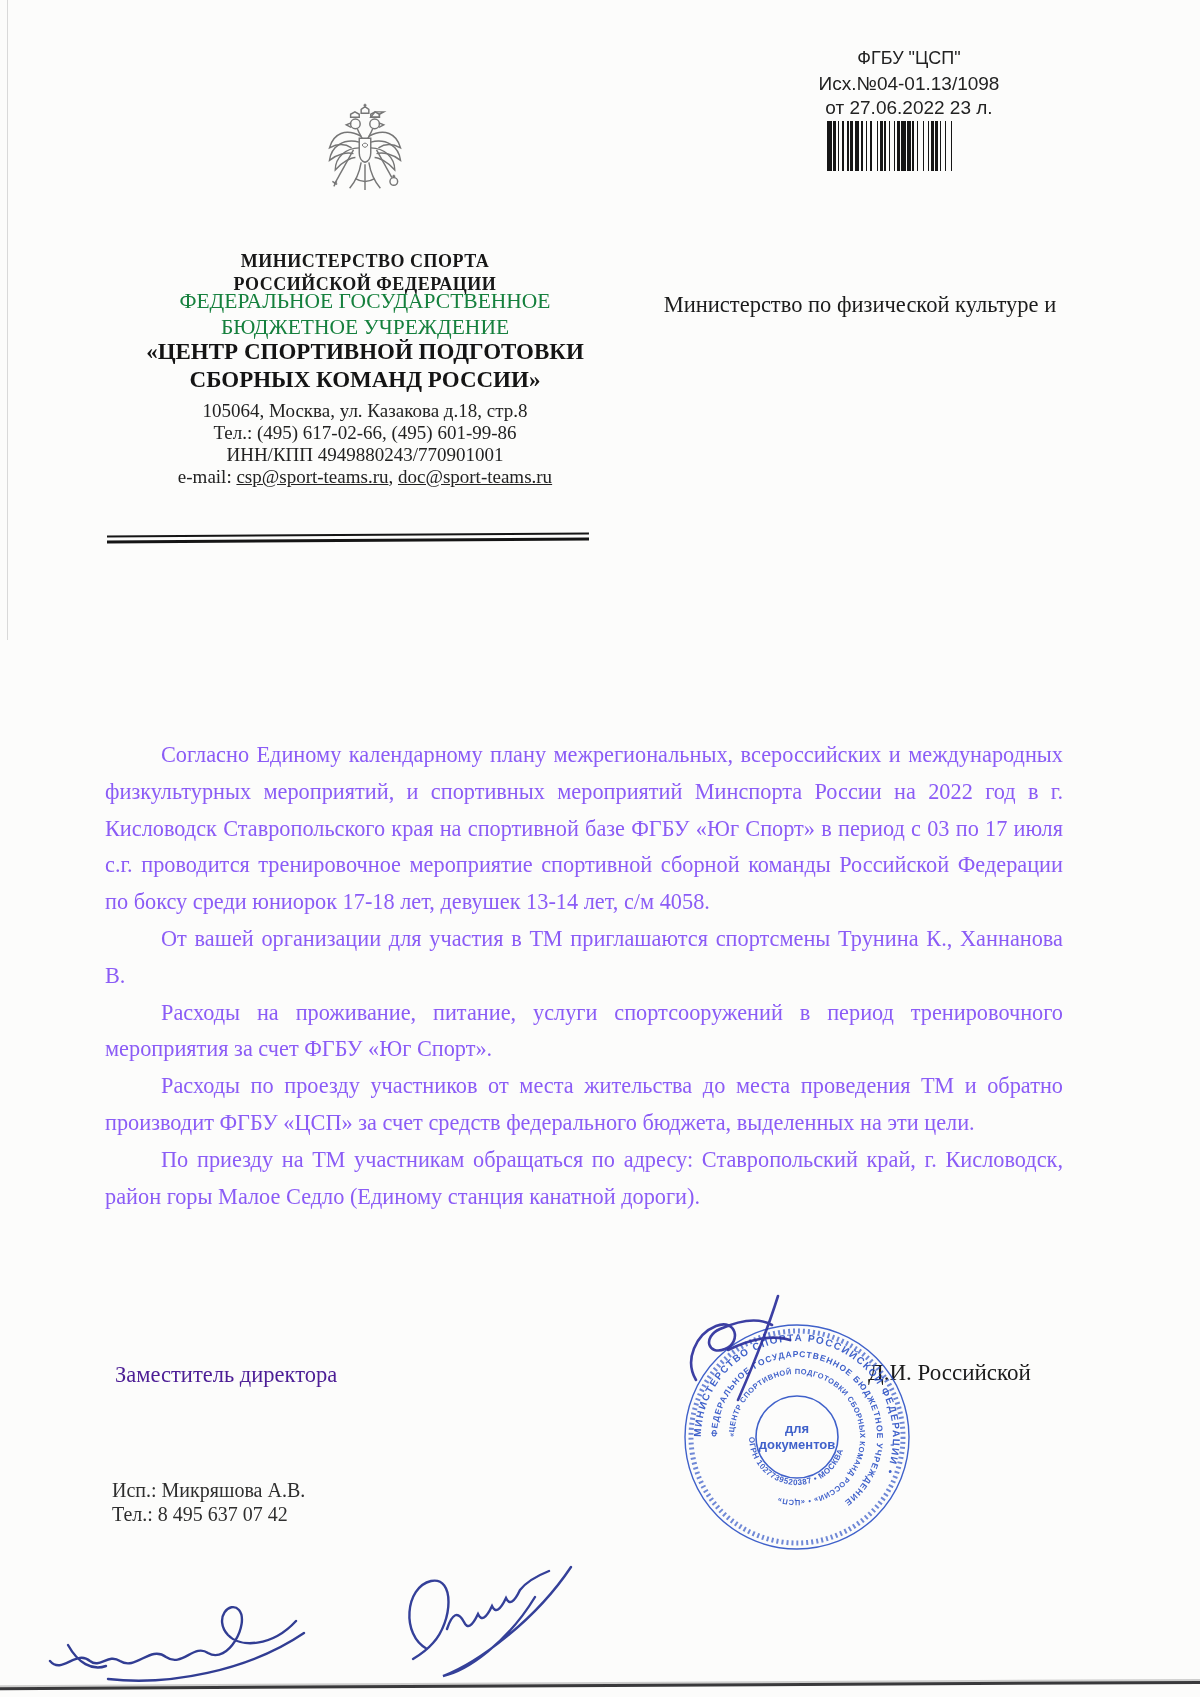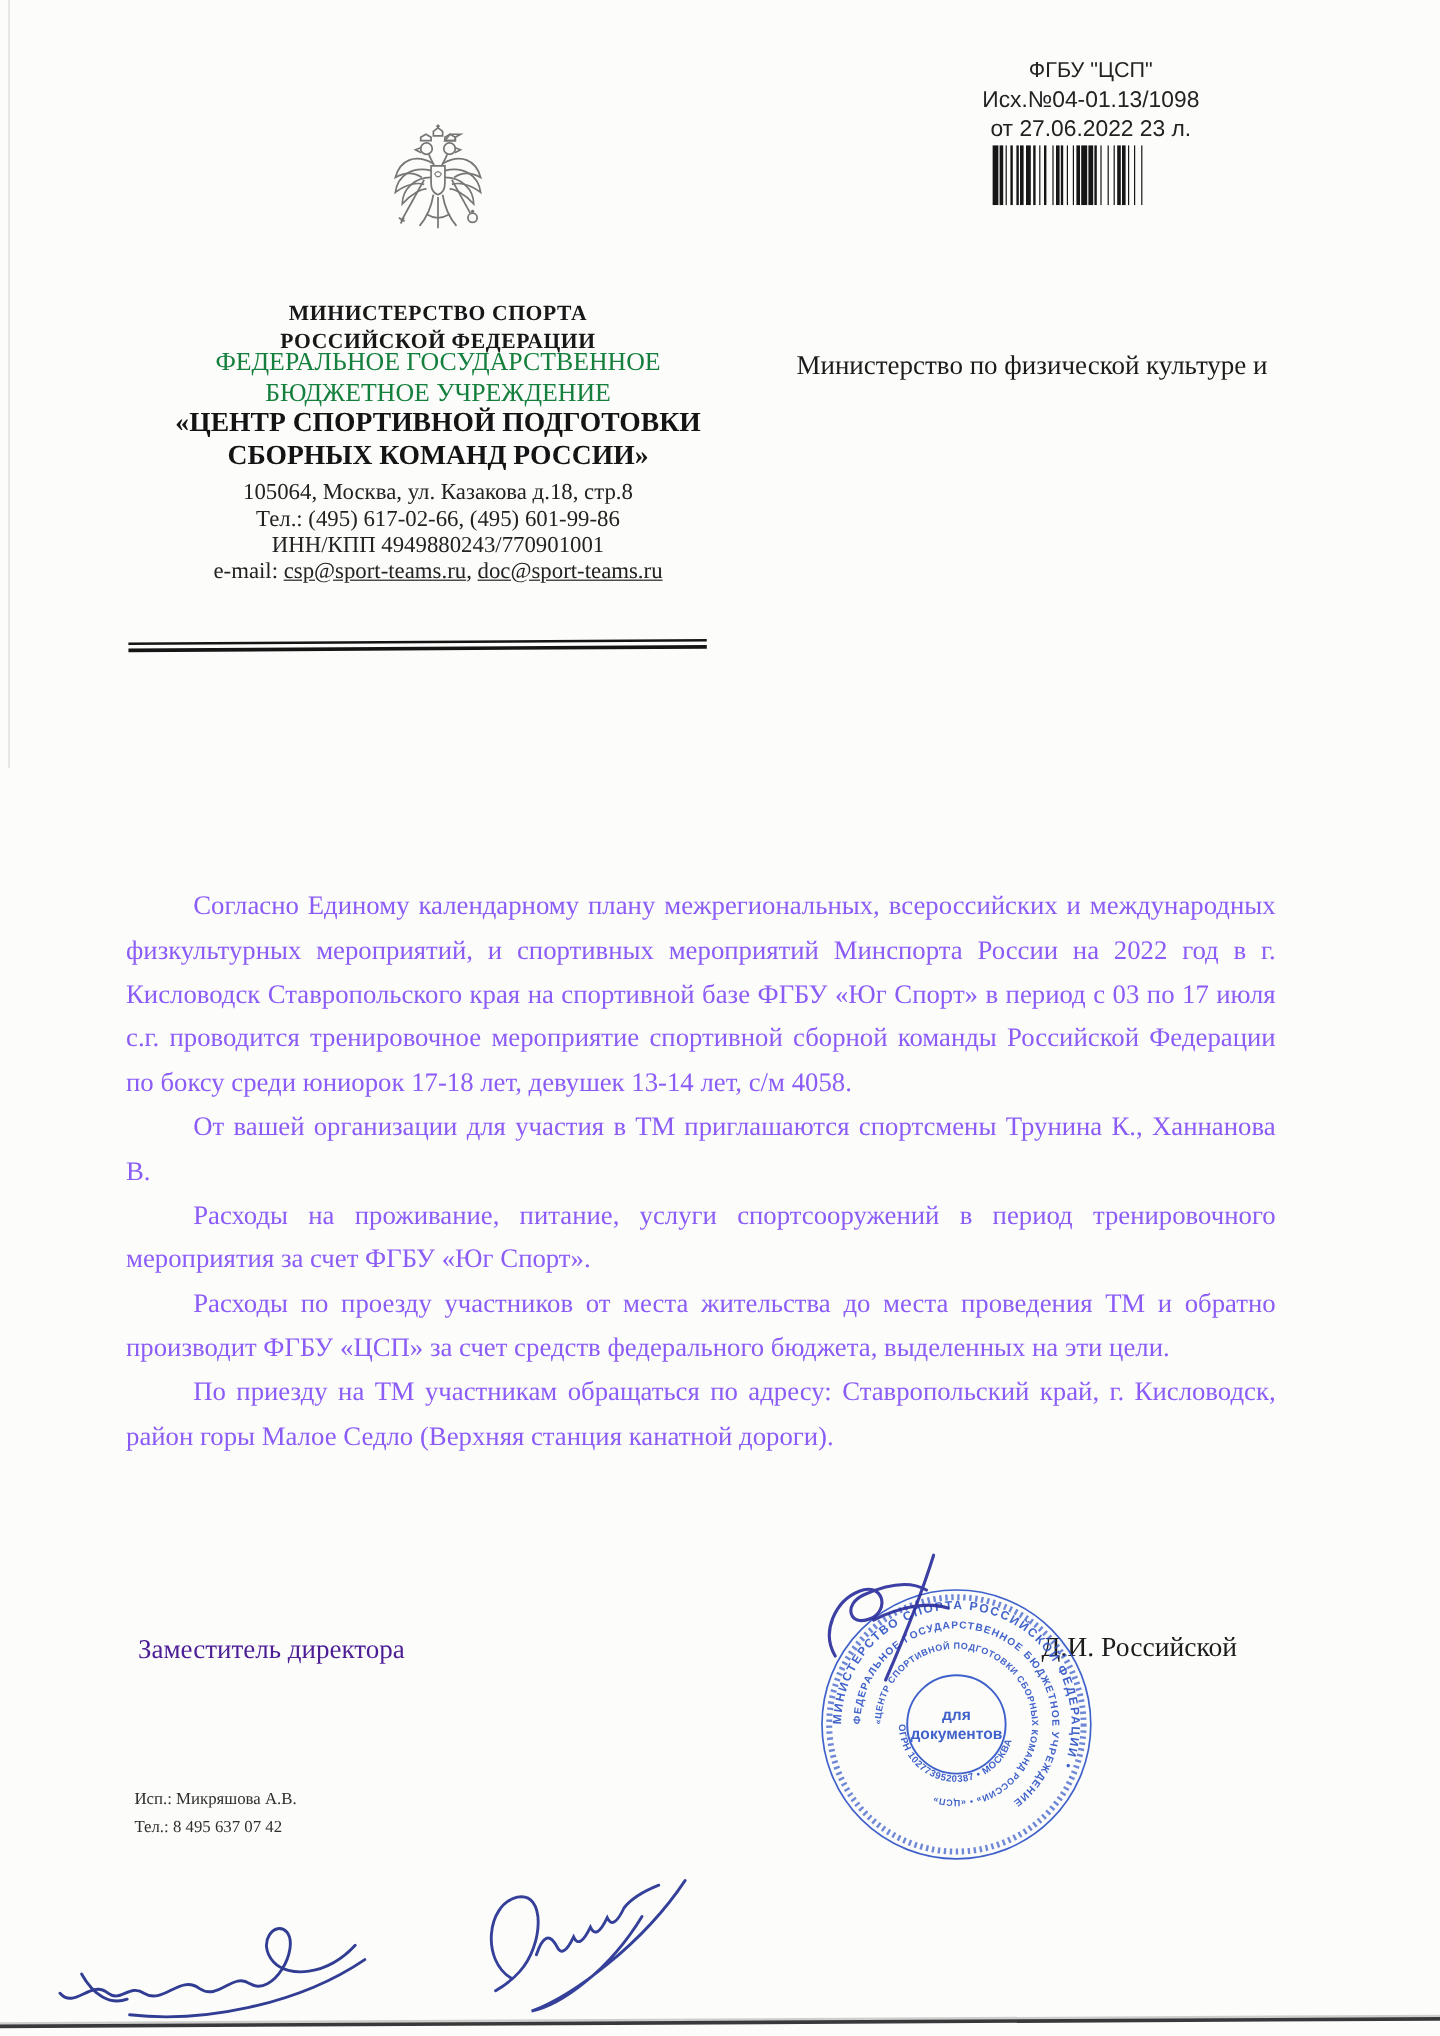--- a/index.html
+++ b/index.html
@@ -37,21 +37,21 @@
   .recipient{position:absolute;left:615px;top:288px;width:490px;text-align:center;
     font-size:22.5px;line-height:33px;color:#1b1b1b;}
   
   .body-text{position:absolute;left:105px;top:737px;width:958px;z-index:1;
     font-size:22.3px;line-height:36.8px;text-align:justify;color:#8b5cf6;}
   .body-text p{margin:0;text-indent:56px;}
   
   .sig-title{position:absolute;left:115px;top:1362px;font-size:22.5px;color:#4c1d95;z-index:1;}
   .sig-name{position:absolute;left:868px;top:1360px;font-size:23px;color:#1b1b1b;z-index:1;}
   
-  .executor{position:absolute;left:112px;top:1478px;font-size:14px;line-height:24px;color:#2e2e2e;margin-top:10px;}
+  .executor{position:absolute;left:112px;top:1478px;font-size:20px;line-height:24px;color:#2e2e2e;}
   
   .stamp{position:absolute;left:667px;top:1307px;z-index:2;opacity:.92;}
   .flourish{position:absolute;left:680px;top:1288px;z-index:3;}
   .sig-bottom-1{position:absolute;left:42px;top:1583px;z-index:2;}
   .sig-bottom-2{position:absolute;left:383px;top:1551px;z-index:2;}
 </style>
 </head>
 <body>
 
 <div class="page">
@@ -184,21 +184,21 @@
 
   <div class="recipient">
     <div>Министерство по физической культуре и</div>
   </div>
 
   <div class="body-text">
     <p>Согласно Единому календарному плану межрегиональных, всероссийских и международных физкультурных мероприятий, и спортивных мероприятий Минспорта России на 2022 год в г. Кисловодск Ставропольского края на спортивной базе ФГБУ «Юг Спорт»  в период с 03 по 17 июля с.г. проводится тренировочное мероприятие спортивной сборной команды Российской Федерации по боксу среди юниорок 17-18 лет, девушек 13-14 лет, с/м 4058.</p>
     <p>От вашей организации для участия в ТМ приглашаются спортсмены Трунина К., Ханнанова В.</p>
     <p>Расходы на проживание, питание, услуги спортсооружений в период тренировочного мероприятия за счет ФГБУ «Юг Спорт».</p>
     <p>Расходы по проезду участников от места жительства до места проведения ТМ и обратно производит ФГБУ «ЦСП» за счет средств федерального бюджета, выделенных на эти цели.</p>
-    <p>По приезду на ТМ участникам обращаться по адресу: Ставропольский край, г. Кисловодск, район горы Малое Седло (Верхняя станция канатной дороги).</p>
+    <p>По приезду на ТМ участникам обращаться по адресу: Ставропольский край, г. Кисловодск, район горы Малое Седло (Единому станция канатной дороги).</p>
   </div>
 
   <div class="sig-title">Заместитель директора</div>
   <div class="sig-name">Д.И. Российской</div>
 
   <div class="stamp">
     <svg width="260" height="260" viewBox="0 0 260 260" fill="none">
       <g stroke="#3054c6">
         <circle cx="130" cy="130" r="112" stroke-width="1.4"></circle>
         <circle cx="130" cy="130" r="106" stroke-width="5" stroke-dasharray="2 3" opacity=".75"></circle>

